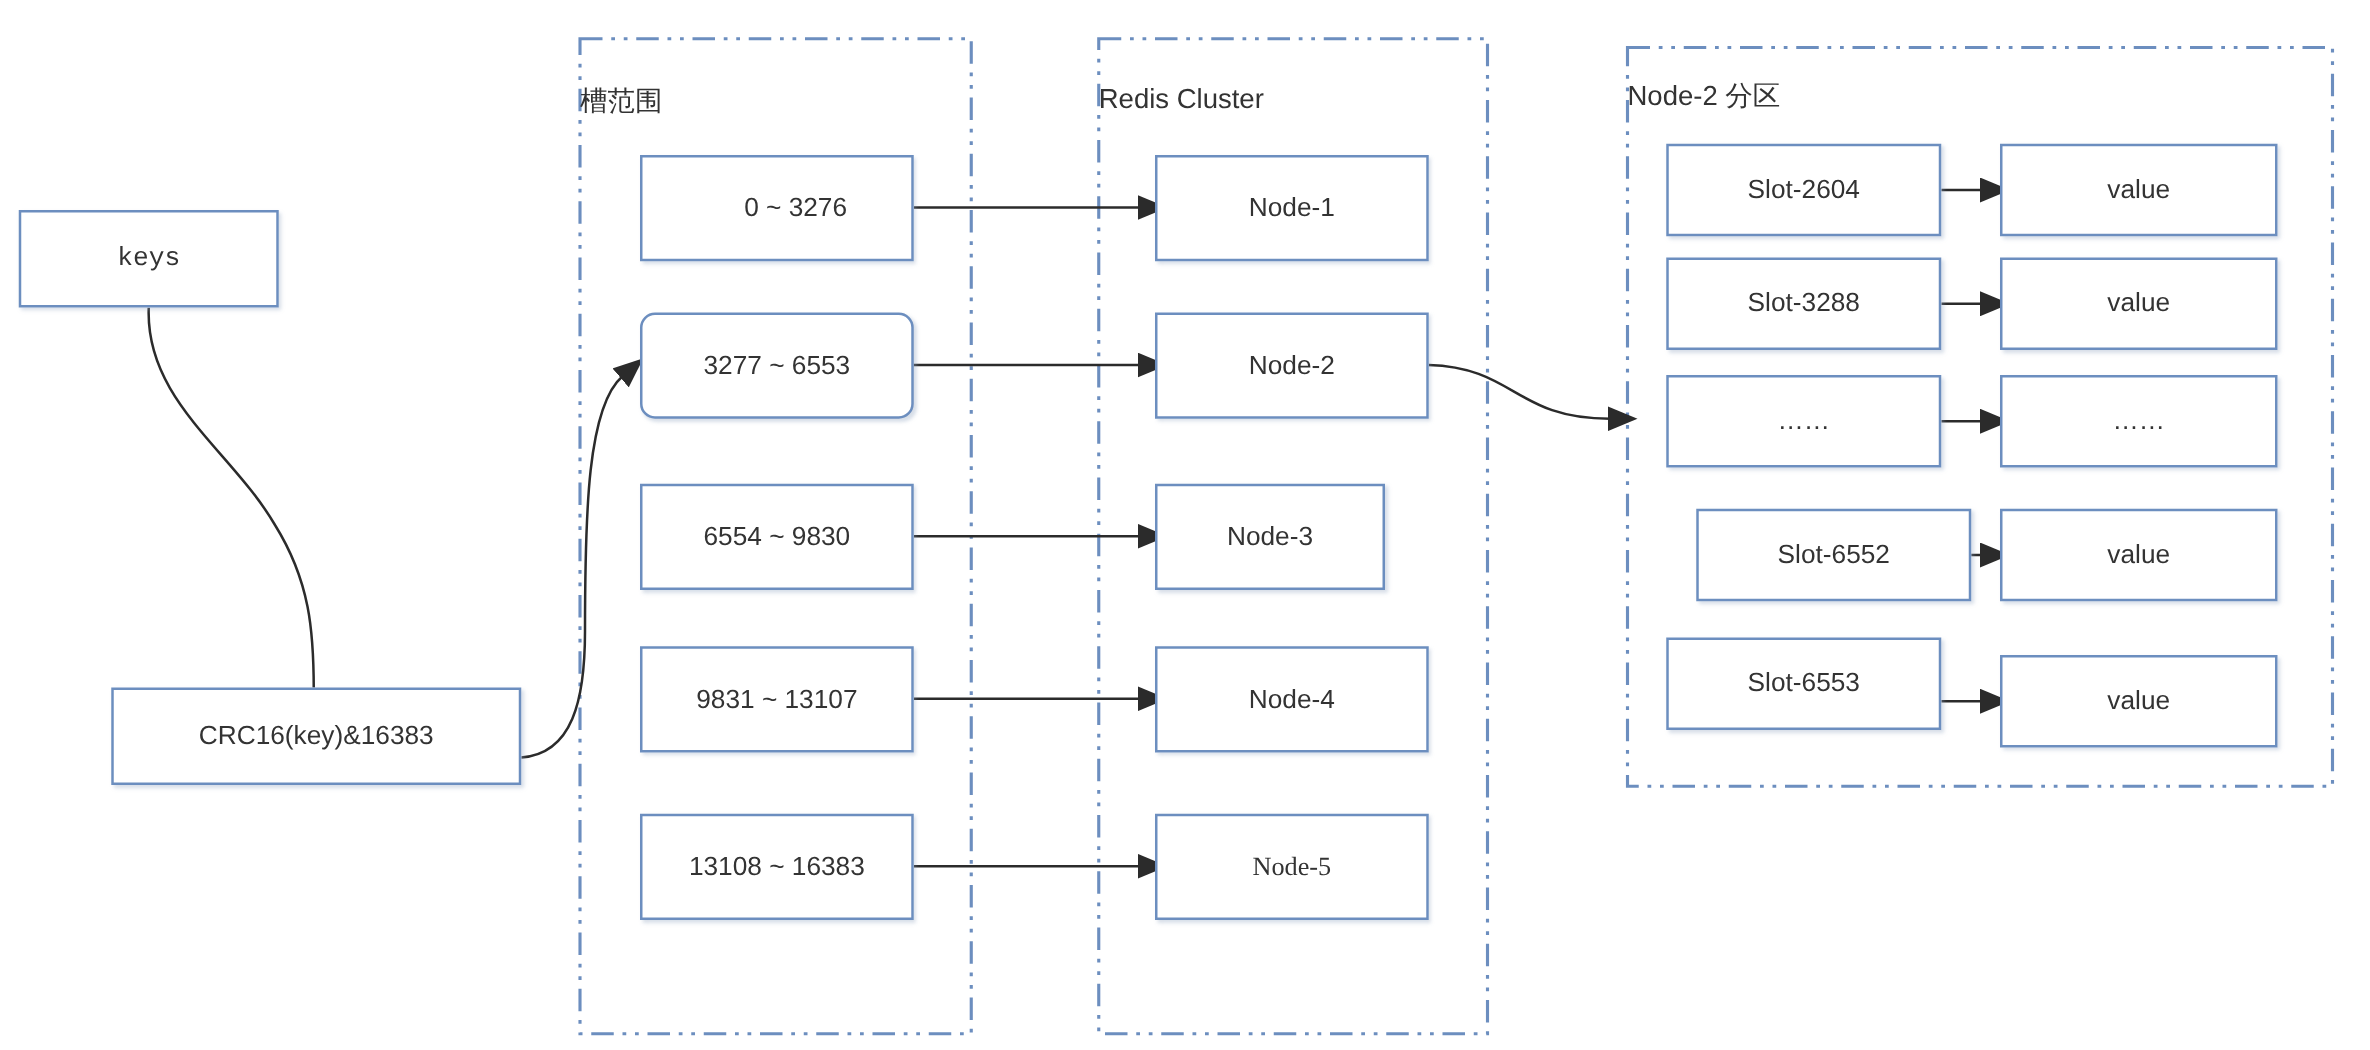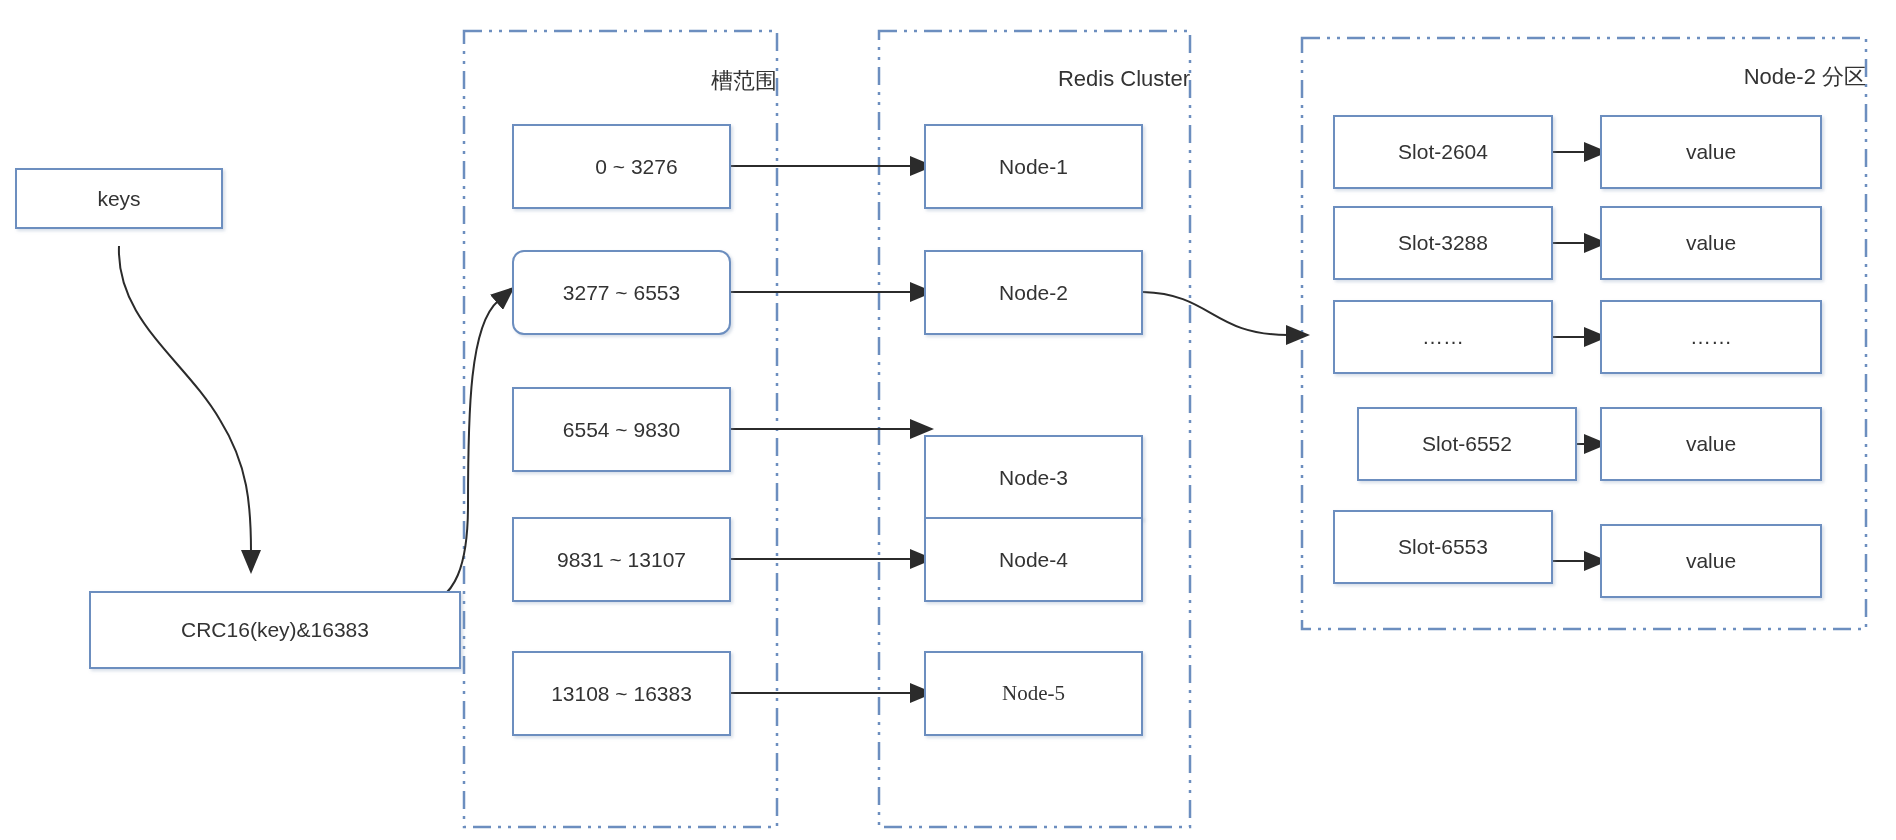--- a/index.html
+++ b/index.html
@@ -24,21 +24,21 @@
     display: flex;
     align-items: center;
     justify-content: center;
     font-size: 21px;
     color: #333333;
     white-space: nowrap;
     box-shadow: 2px 2px 3px rgba(140,160,190,0.35);
   }
   .ctitle {
     position: absolute;
-    text-align: right;
+    text-align: left;
     font-size: 22px;
     color: #333333;
     white-space: nowrap;
   }
 </style>
 </head>
 <body>
 
 <div class="canvas">
 
@@ -63,34 +63,34 @@
     <path d="M731 559 L912 559" fill="none" stroke="#2b2b2b" stroke-width="2" marker-end="url(#arrow)"></path>
     <path d="M731 693 L912 693" fill="none" stroke="#2b2b2b" stroke-width="2" marker-end="url(#arrow)"></path>
 
     <path d="M1553 152 L1586 152" fill="none" stroke="#2b2b2b" stroke-width="2" marker-end="url(#arrow)"></path>
     <path d="M1553 243 L1586 243" fill="none" stroke="#2b2b2b" stroke-width="2" marker-end="url(#arrow)"></path>
     <path d="M1553 337 L1586 337" fill="none" stroke="#2b2b2b" stroke-width="2" marker-end="url(#arrow)"></path>
     <path d="M1553 444 L1586 444" fill="none" stroke="#2b2b2b" stroke-width="2" marker-end="url(#arrow)"></path>
     <path d="M1553 561 L1586 561" fill="none" stroke="#2b2b2b" stroke-width="2" marker-end="url(#arrow)"></path>
   </svg>
 
-  <div class="box" style="left:15px; top:168px; width:208px; height:61px;">keys</div>
-  <div class="box" style="left:89px; top:591px; width:372px; height:78px;text-align:center;">CRC16(key)&amp;16383</div>
+  <div class="box" style="left:15px; top:168px; width:208px; height:78px;font-family:Liberation Mono, monospace;">keys</div>
+  <div class="box" style="left:89px; top:550px; width:328px; height:78px;text-align:center;">CRC16(key)&amp;16383</div>
 
   <div class="ctitle" style="left:464px; top:66px; width:313px;">槽范围</div>
   <div class="box" style="left:512px; top:124px; width:219px; height:85px;padding-left:30px;">0 ~ 3276</div>
   <div class="box" style="left:512px; top:250px; width:219px; height:85px;border-radius:12px;">3277 ~ 6553</div>
   <div class="box" style="left:512px; top:387px; width:219px; height:85px;">6554 ~ 9830</div>
   <div class="box" style="left:512px; top:517px; width:219px; height:85px;">9831 ~ 13107</div>
   <div class="box" style="left:512px; top:651px; width:219px; height:85px;">13108 ~ 16383</div>
 
   <div class="ctitle" style="left:879px; top:66px; width:311px;">Redis Cluster</div>
   <div class="box" style="left:924px; top:124px; width:219px; height:85px;text-align:right;">Node-1</div>
   <div class="box" style="left:924px; top:250px; width:219px; height:85px;">Node-2</div>
-  <div class="box" style="left:924px; top:387px; width:219px; height:85px;margin-top:48px;">Node-3</div>
+  <div class="box" style="left:924px; top:387px; width:184px; height:85px;">Node-3</div>
   <div class="box" style="left:924px; top:517px; width:219px; height:85px;">Node-4</div>
   <div class="box" style="left:924px; top:651px; width:219px; height:85px;font-family:Liberation Serif, serif;">Node-5</div>
 
   <div class="ctitle" style="left:1302px; top:62px; width:564px;">Node-2 分区</div>
 
   <div class="box" style="left:1333px; top:115px; width:220px; height:74px;">Slot-2604</div>
   <div class="box" style="left:1600px; top:115px; width:222px; height:74px;">value</div>
 
   <div class="box" style="left:1333px; top:206px; width:220px; height:74px;">Slot-3288</div>
   <div class="box" style="left:1600px; top:206px; width:222px; height:74px;">value</div>

